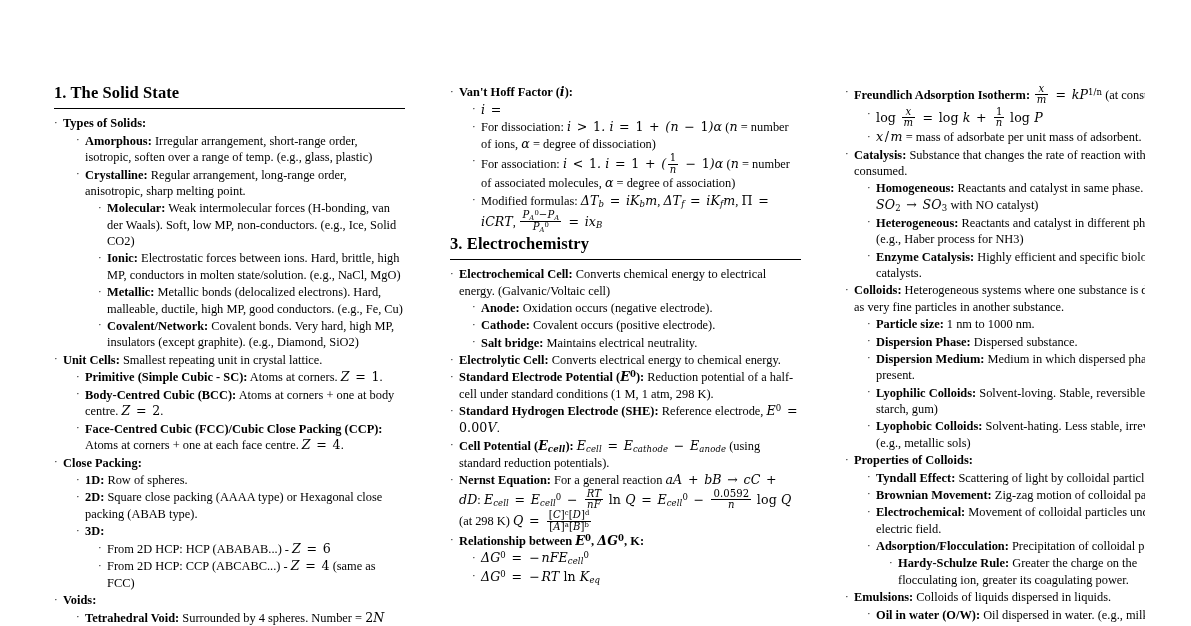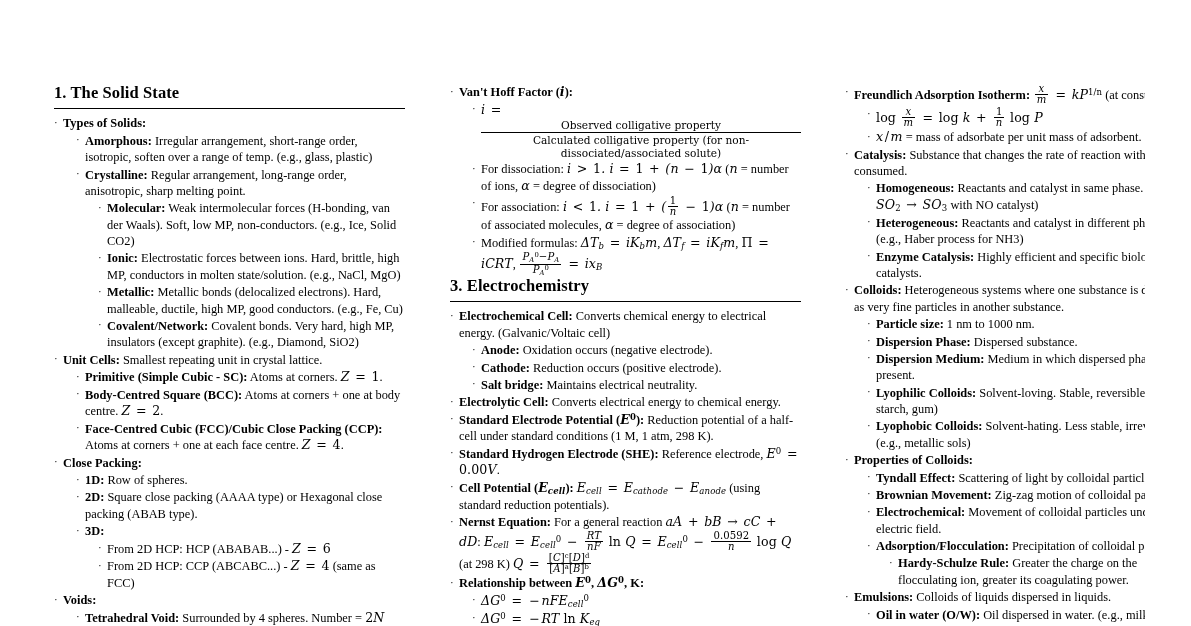--- a/index.html
+++ b/index.html
@@ -169,21 +169,21 @@
           <li>
             <span class="bullet">·</span>
             <span class="lbl">Unit Cells:</span><span class="txt"> Smallest repeating unit in crystal lattice.</span>
             <ul class="lvl">
               <li>
                 <span class="bullet">·</span>
                 <span class="lbl">Primitive (Simple Cubic - SC):</span><span class="txt"> Atoms at corners. </span><span class="m nowrap">Z <span class="op">=</span> <span class="up">1</span></span><span class="txt">.</span>
               </li>
               <li>
                 <span class="bullet">·</span>
-                <span class="lbl">Body-Centred Square (BCC):</span><span class="txt"> Atoms at corners + one at body centre. </span><span class="m nowrap">Z <span class="op">=</span> <span class="up">2</span></span><span class="txt">.</span>
+                <span class="lbl">Body-Centred Cubic (BCC):</span><span class="txt"> Atoms at corners + one at body centre. </span><span class="m nowrap">Z <span class="op">=</span> <span class="up">2</span></span><span class="txt">.</span>
               </li>
               <li>
                 <span class="bullet">·</span>
                 <span class="lbl">Face-Centred Cubic (FCC)/Cubic Close Packing (CCP):</span><span class="txt"> Atoms at corners + one at each face centre. </span><span class="m nowrap">Z <span class="op">=</span> <span class="up">4</span></span><span class="txt">.</span>
               </li>
             </ul>
           </li>
 
           <li>
             <span class="bullet">·</span>
@@ -232,24 +232,20 @@
     <div class="column col-2">
 
       <ul class="lvl">
         <li>
           <span class="bullet">·</span>
           <span class="lbl">Van't Hoff Factor (<span class="m">i</span>):</span>
           <ul class="lvl">
             <li>
               <span class="bullet">·</span>
               <span class="m">i <span class="op">=</span></span>
-              <span class="bigfrac">
-                <span class="num">Observed colligative property</span>
-                <span class="den">Calculated colligative property (for non-dissociated/associated solute)</span>
-              </span>
             </li>
             <li>
               <span class="bullet">·</span>
               <span class="txt">For dissociation: <span class="m">i <span class="op">&gt;</span> <span class="up">1</span>. i <span class="op">=</span> <span class="up">1</span> <span class="op">+</span> (n <span class="op">−</span> <span class="up">1</span>)α</span> (<span class="m">n</span> = number of ions, <span class="m">α</span> = degree of dissociation)</span>
             </li>
             <li>
               <span class="bullet">·</span>
               <span class="txt">For association: <span class="m">i <span class="op">&lt;</span> <span class="up">1</span>. i <span class="op">=</span> <span class="up">1</span> <span class="op">+</span> (<span class="frac"><span class="num up">1</span><span class="den">n</span></span> <span class="op">−</span> <span class="up">1</span>)α</span> (<span class="m">n</span> = number of associated molecules, <span class="m">α</span> = degree of association)</span>
             </li>
             <li>
@@ -268,21 +264,21 @@
           <li>
             <span class="bullet">·</span>
             <span class="lbl">Electrochemical Cell:</span><span class="txt"> Converts chemical energy to electrical energy. (Galvanic/Voltaic cell)</span>
             <ul class="lvl">
               <li>
                 <span class="bullet">·</span>
                 <span class="lbl">Anode:</span><span class="txt"> Oxidation occurs (negative electrode).</span>
               </li>
               <li>
                 <span class="bullet">·</span>
-                <span class="lbl">Cathode:</span><span class="txt"> Reduction occurs (positive electrode).</span>
+                <span class="lbl">Cathode:</span><span class="txt"> Covalent occurs (positive electrode).</span>
               </li>
               <li>
                 <span class="bullet">·</span>
                 <span class="lbl">Salt bridge:</span><span class="txt"> Maintains electrical neutrality.</span>
               </li>
             </ul>
           </li>
 
           <li>
             <span class="bullet">·</span>

